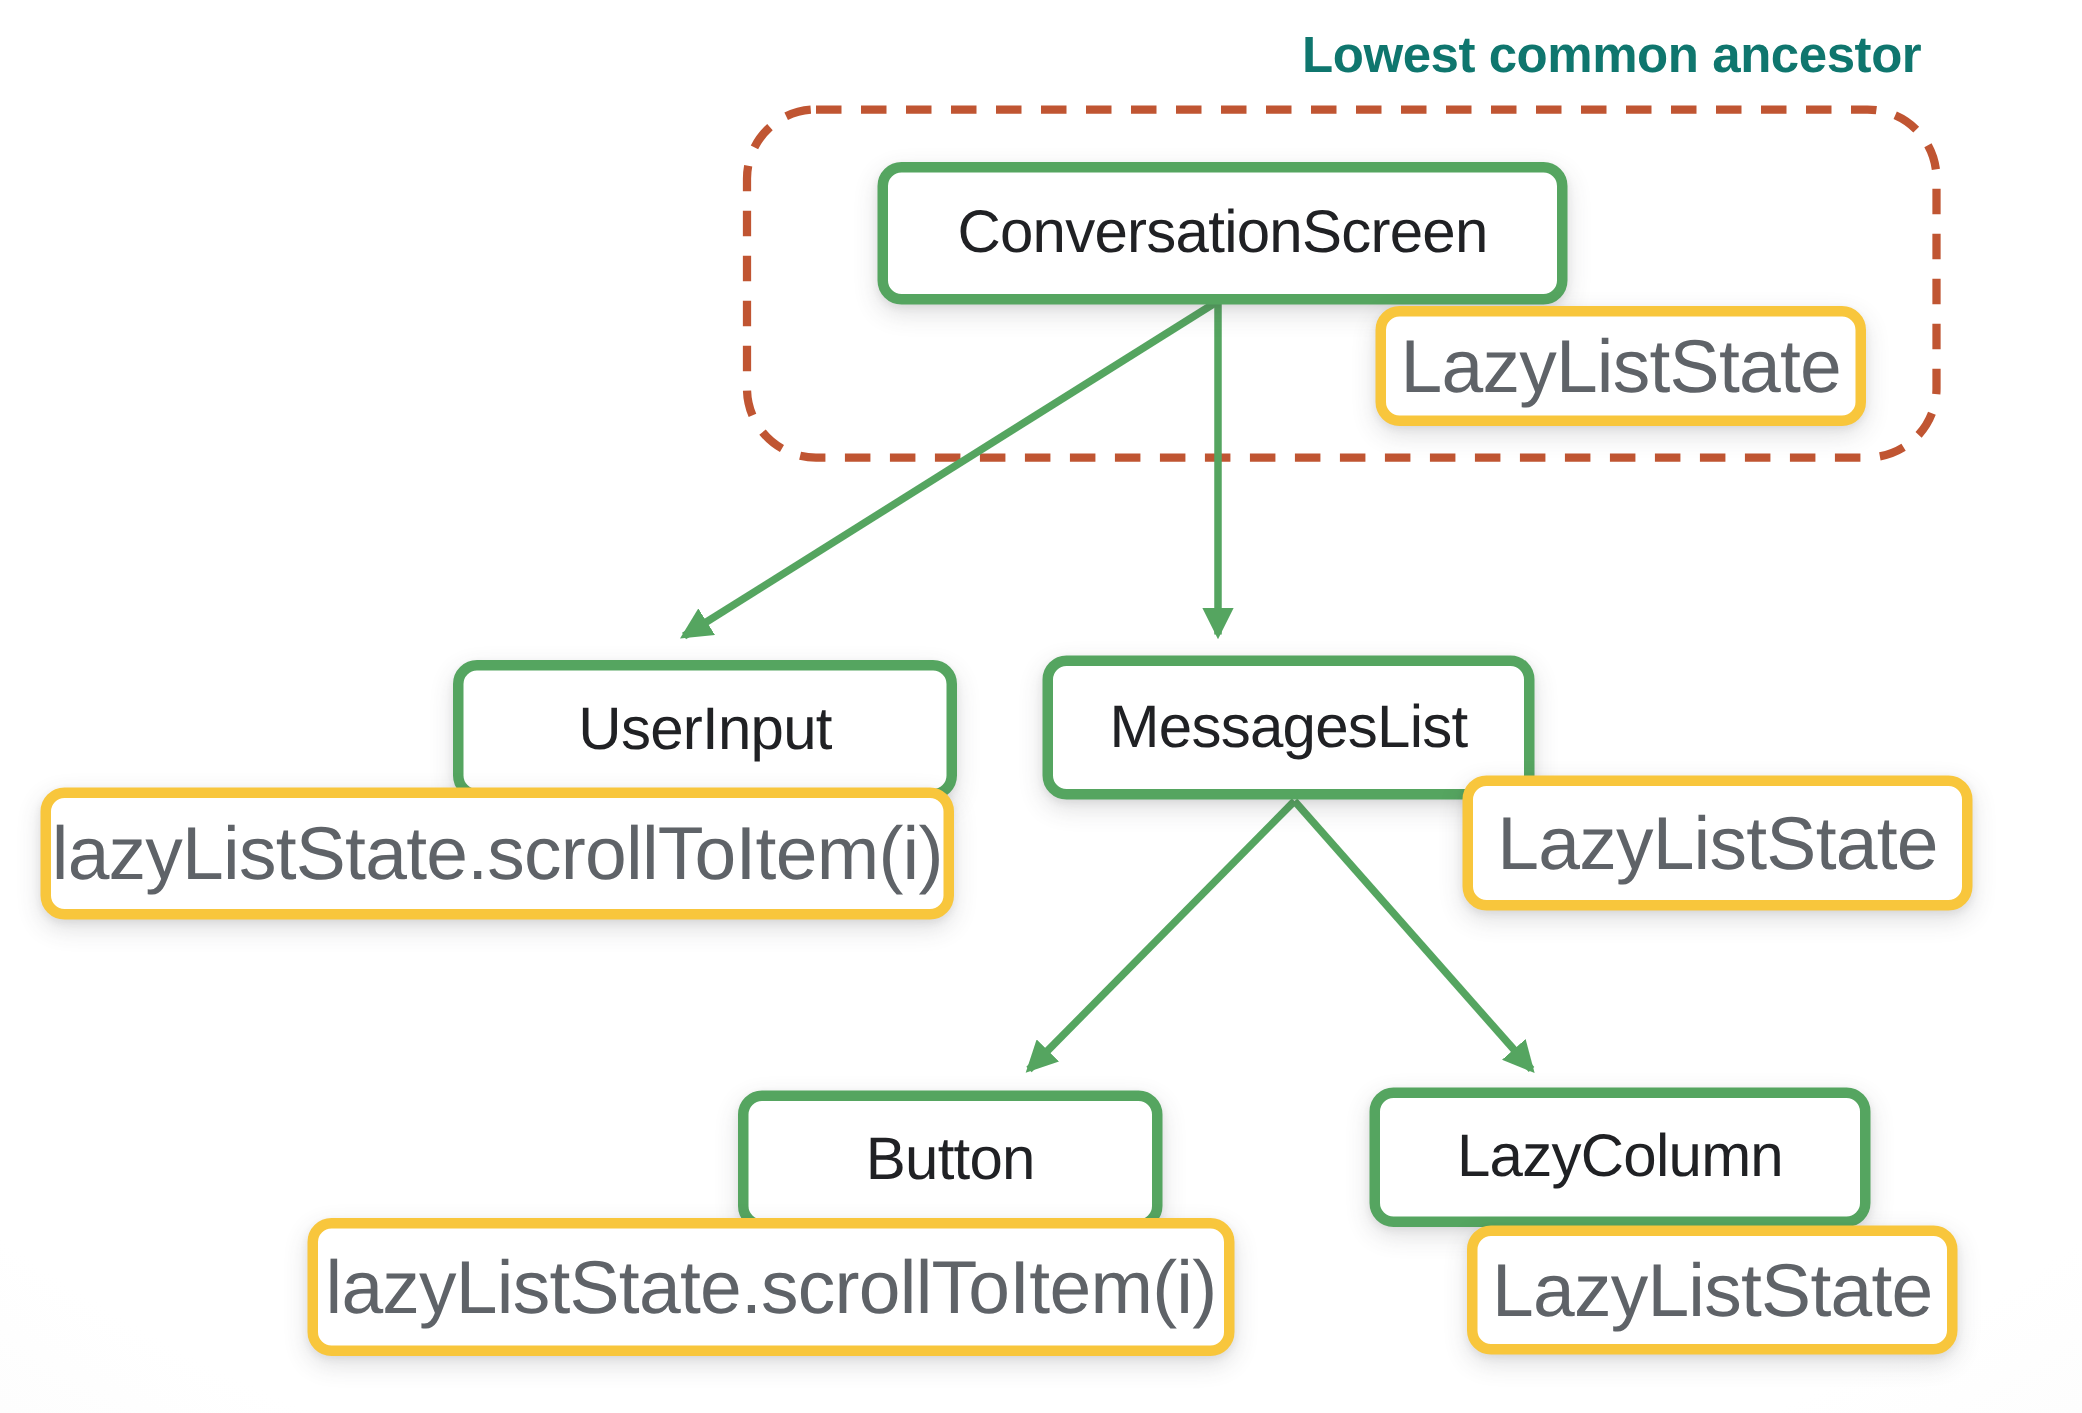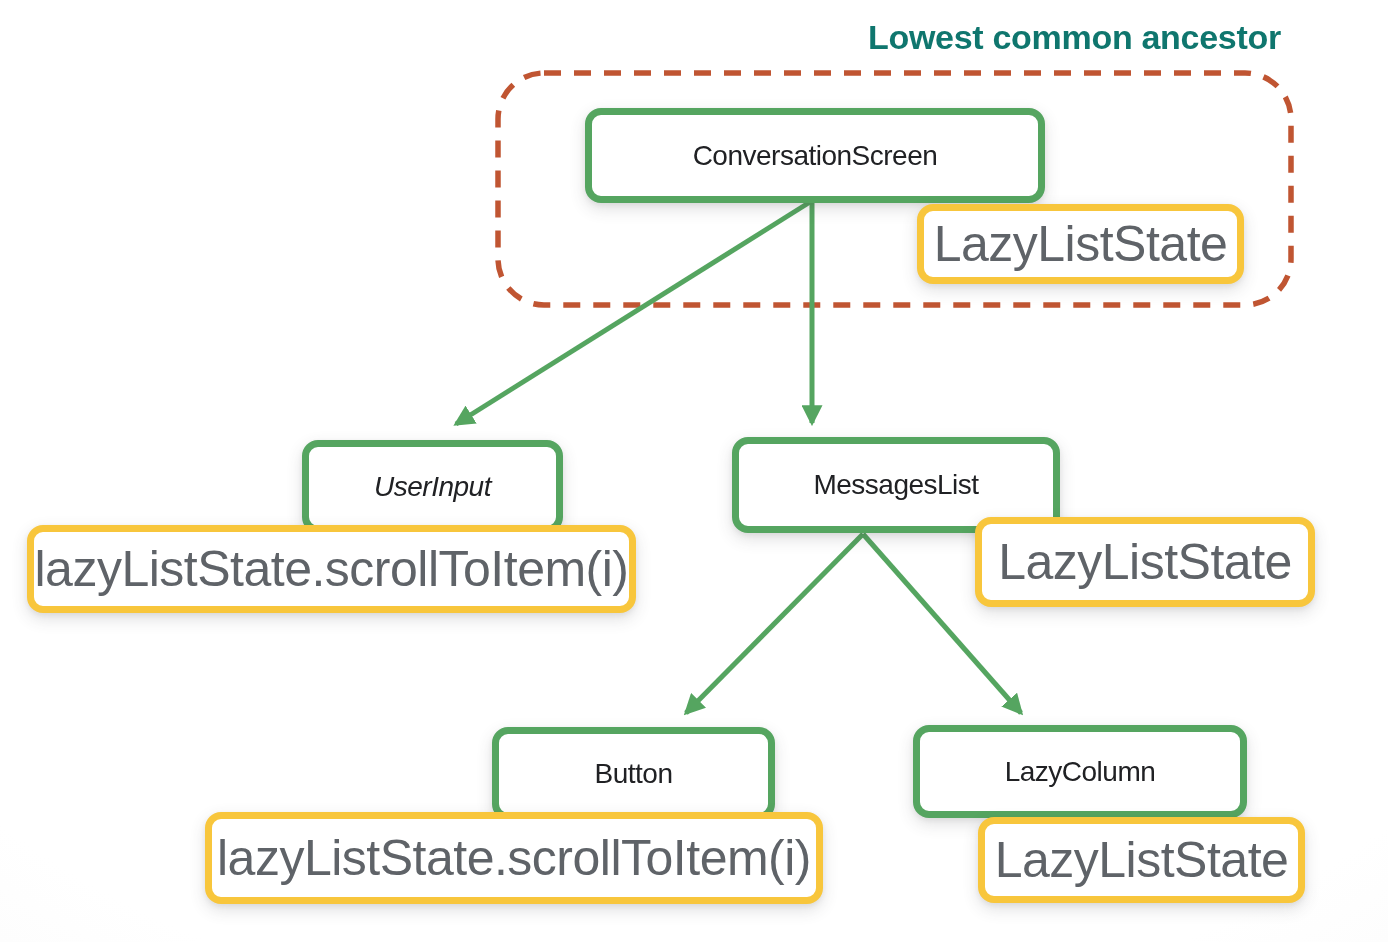--- a/index.html
+++ b/index.html
@@ -38,33 +38,33 @@
     background:#ffffff;
     border-radius:16px;
     box-sizing:border-box;
     white-space:nowrap;
     letter-spacing:-0.5px;
     box-shadow:0 6px 16px rgba(60,64,67,0.16), 0 2px 5px rgba(60,64,67,0.08);
   }
   .component{
     border:7px solid #55a560;
     color:#202124;
-    font-size:28px;
+    font-size:40px;
     z-index:2;
   }
   .state{
     border:7px solid #f8c63c;
     color:#5f6368;
     font-size:50px;
     z-index:3;
   }
   
   .n-conversation{ left:585px; top:108px;  width:460px; height:95px; }
-  .n-userinput   { left:302px; top:440px;  width:261px; height:93px;font-style:italic; }
-  .n-messageslist{ left:695px; top:437px;  width:328px; height:96px;margin-left:37px; }
+  .n-userinput   { left:302px; top:440px;  width:336px; height:93px; }
+  .n-messageslist{ left:695px; top:437px;  width:328px; height:96px; }
   .n-button      { left:492px; top:727px;  width:283px; height:93px; }
   .n-lazycolumn  { left:913px; top:725px;  width:334px; height:93px;text-align:right; }
   
   .s-conversation{ left:917px; top:204px;  width:327px; height:80px; }
   .s-userinput   { left:27px;  top:525px;  width:609px; height:88px; }
   .s-messageslist{ left:975px; top:517px;  width:340px; height:90px; }
   .s-button      { left:205px; top:812px;  width:618px; height:92px; }
   .s-lazycolumn  { left:978px; top:817px;  width:327px; height:86px; }
 </style>
 </head>

